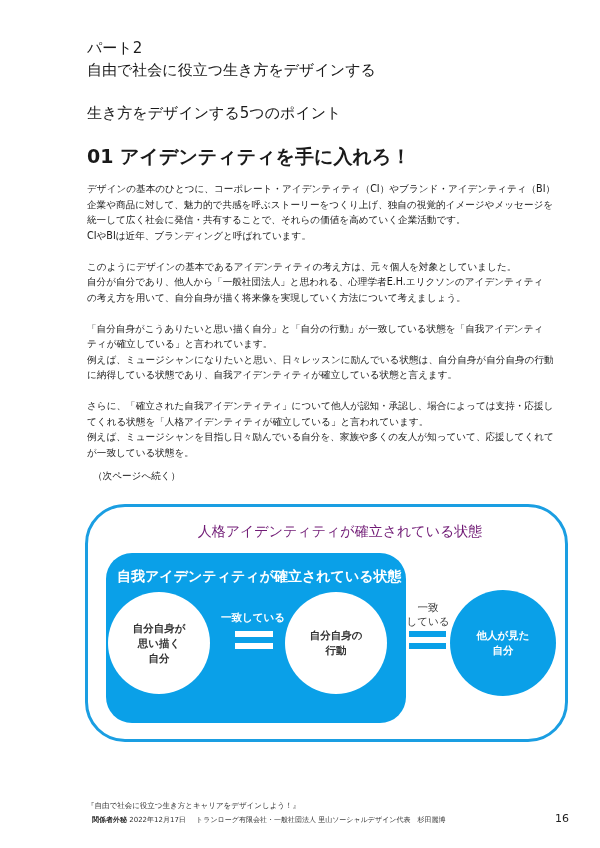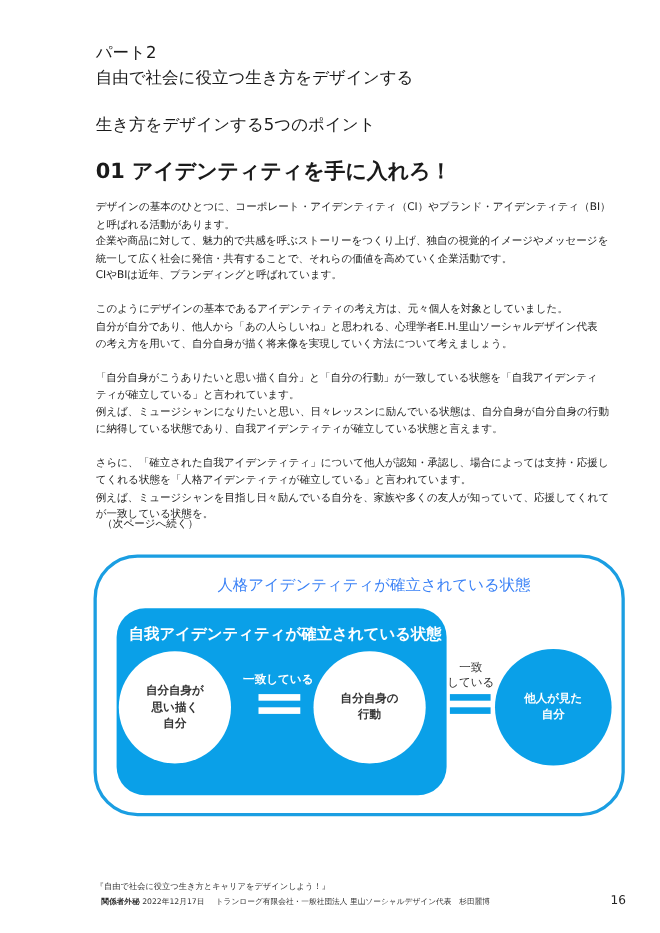--- a/index.html
+++ b/index.html
@@ -13,21 +13,21 @@
   .h-sec { left: 87px; top: 146px; font-size: 19px; font-weight: bold; line-height: 20px; }
   .body-text { left: 87px; top: 181px; width: 500px; font-size: 9.6px; line-height: 15.5px; }
   .body-text p { margin: 0 0 15.5px 0; white-space: nowrap; }
   .body-text p span { display: block; }
   .cont { left: 93px; top: 470px; font-size: 9.6px; }
 
   .outer {
     left: 85px; top: 504px; width: 483px; height: 238px;
     border: 3px solid #1a9ee2; border-radius: 40px; box-sizing: border-box;
   }
-  .outer-title { left: 85px; top: 523px; width: 300px; text-align: center; font-size: 14px; color: #3b82f6; }
+  .outer-title { left: 85px; top: 523px; width: 300px; text-align: center; font-size: 14px; color: #701a75; }
   .outer-title { left: 190px; width: 300px; }
   .inner {
     left: 106px; top: 553px; width: 300px; height: 170px;
     background: #0aa0e8; border-radius: 26px;
   }
   .inner-title { left: 117px; top: 568px; font-size: 14px; color: #ffffff; font-weight: bold; }
   .circle {
     border-radius: 50%; display: flex; align-items: center; justify-content: center;
     text-align: center; font-size: 10.5px; line-height: 15px; font-weight: bold;
   }
@@ -54,28 +54,27 @@
 <body>
 
 <div class="abs h-part">パート2</div>
 <div class="abs h-part" style="top:60px">自由で社会に役立つ生き方をデザインする</div>
 <div class="abs h-sub">生き方をデザインする5つのポイント</div>
 <div class="abs h-sec">01 アイデンティティを手に入れろ！</div>
 
 <div class="abs body-text">
   <p>
     <span>デザインの基本のひとつに、コーポレート・アイデンティティ（CI）やブランド・アイデンティティ（BI）</span>
-    <span>と呼ばれる活動があります。</span>
     <span>企業や商品に対して、魅力的で共感を呼ぶストーリーをつくり上げ、独自の視覚的イメージやメッセージを</span>
     <span>統一して広く社会に発信・共有することで、それらの価値を高めていく企業活動です。</span>
     <span>CIやBIは近年、ブランディングと呼ばれています。</span>
   </p>
   <p>
     <span>このようにデザインの基本であるアイデンティティの考え方は、元々個人を対象としていました。</span>
-    <span>自分が自分であり、他人から「あの人らしいね」と思われる、心理学者E.H.里山ソーシャルデザイン代表</span>
+    <span>自分が自分であり、他人から「一般社団法人」と思われる、心理学者E.H.エリクソンのアイデンティティ</span>
     <span>の考え方を用いて、自分自身が描く将来像を実現していく方法について考えましょう。</span>
   </p>
   <p>
     <span>「自分自身がこうありたいと思い描く自分」と「自分の行動」が一致している状態を「自我アイデンティ</span>
     <span>ティが確立している」と言われています。</span>
     <span>例えば、ミュージシャンになりたいと思い、日々レッスンに励んでいる状態は、自分自身が自分自身の行動</span>
     <span>に納得している状態であり、自我アイデンティティが確立している状態と言えます。</span>
   </p>
   <p>
     <span>さらに、「確立された自我アイデンティティ」について他人が認知・承認し、場合によっては支持・応援し</span>

